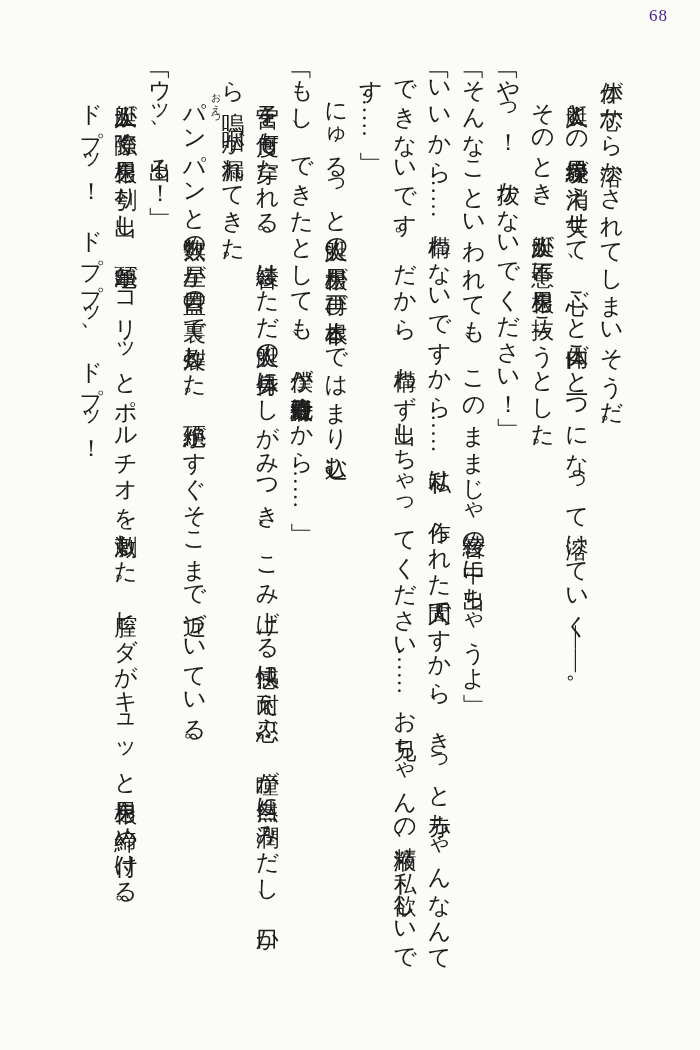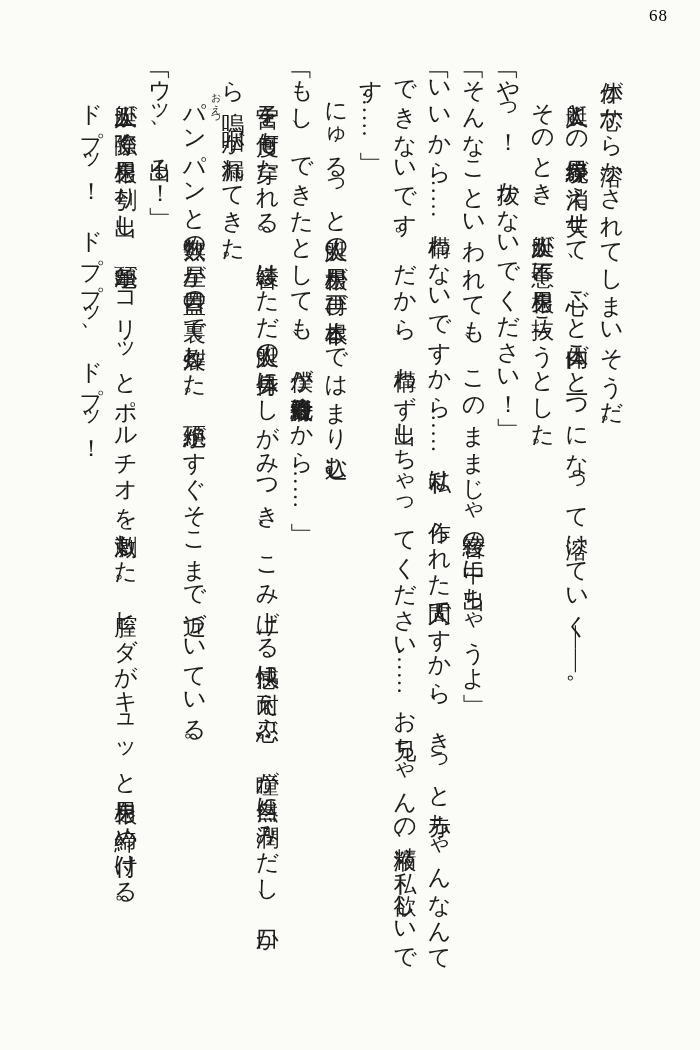--- a/index.html
+++ b/index.html
@@ -22,21 +22,21 @@
     position: relative;
     width: 700px;
     height: 1050px;
     background: var(--bg);
   }
   .page-number {
     position: absolute;
     top: 6px;
     right: 32px;
     font-size: 17px;
-    color: #000000;
+    color: #4c1d95;
     letter-spacing: 1px;
   }
   .text-block {
     position: absolute;
     top: 64px;
     right: 72px;
     height: 896px;
     writing-mode: vertical-rl;
     -webkit-writing-mode: vertical-rl;
     text-orientation: mixed;

